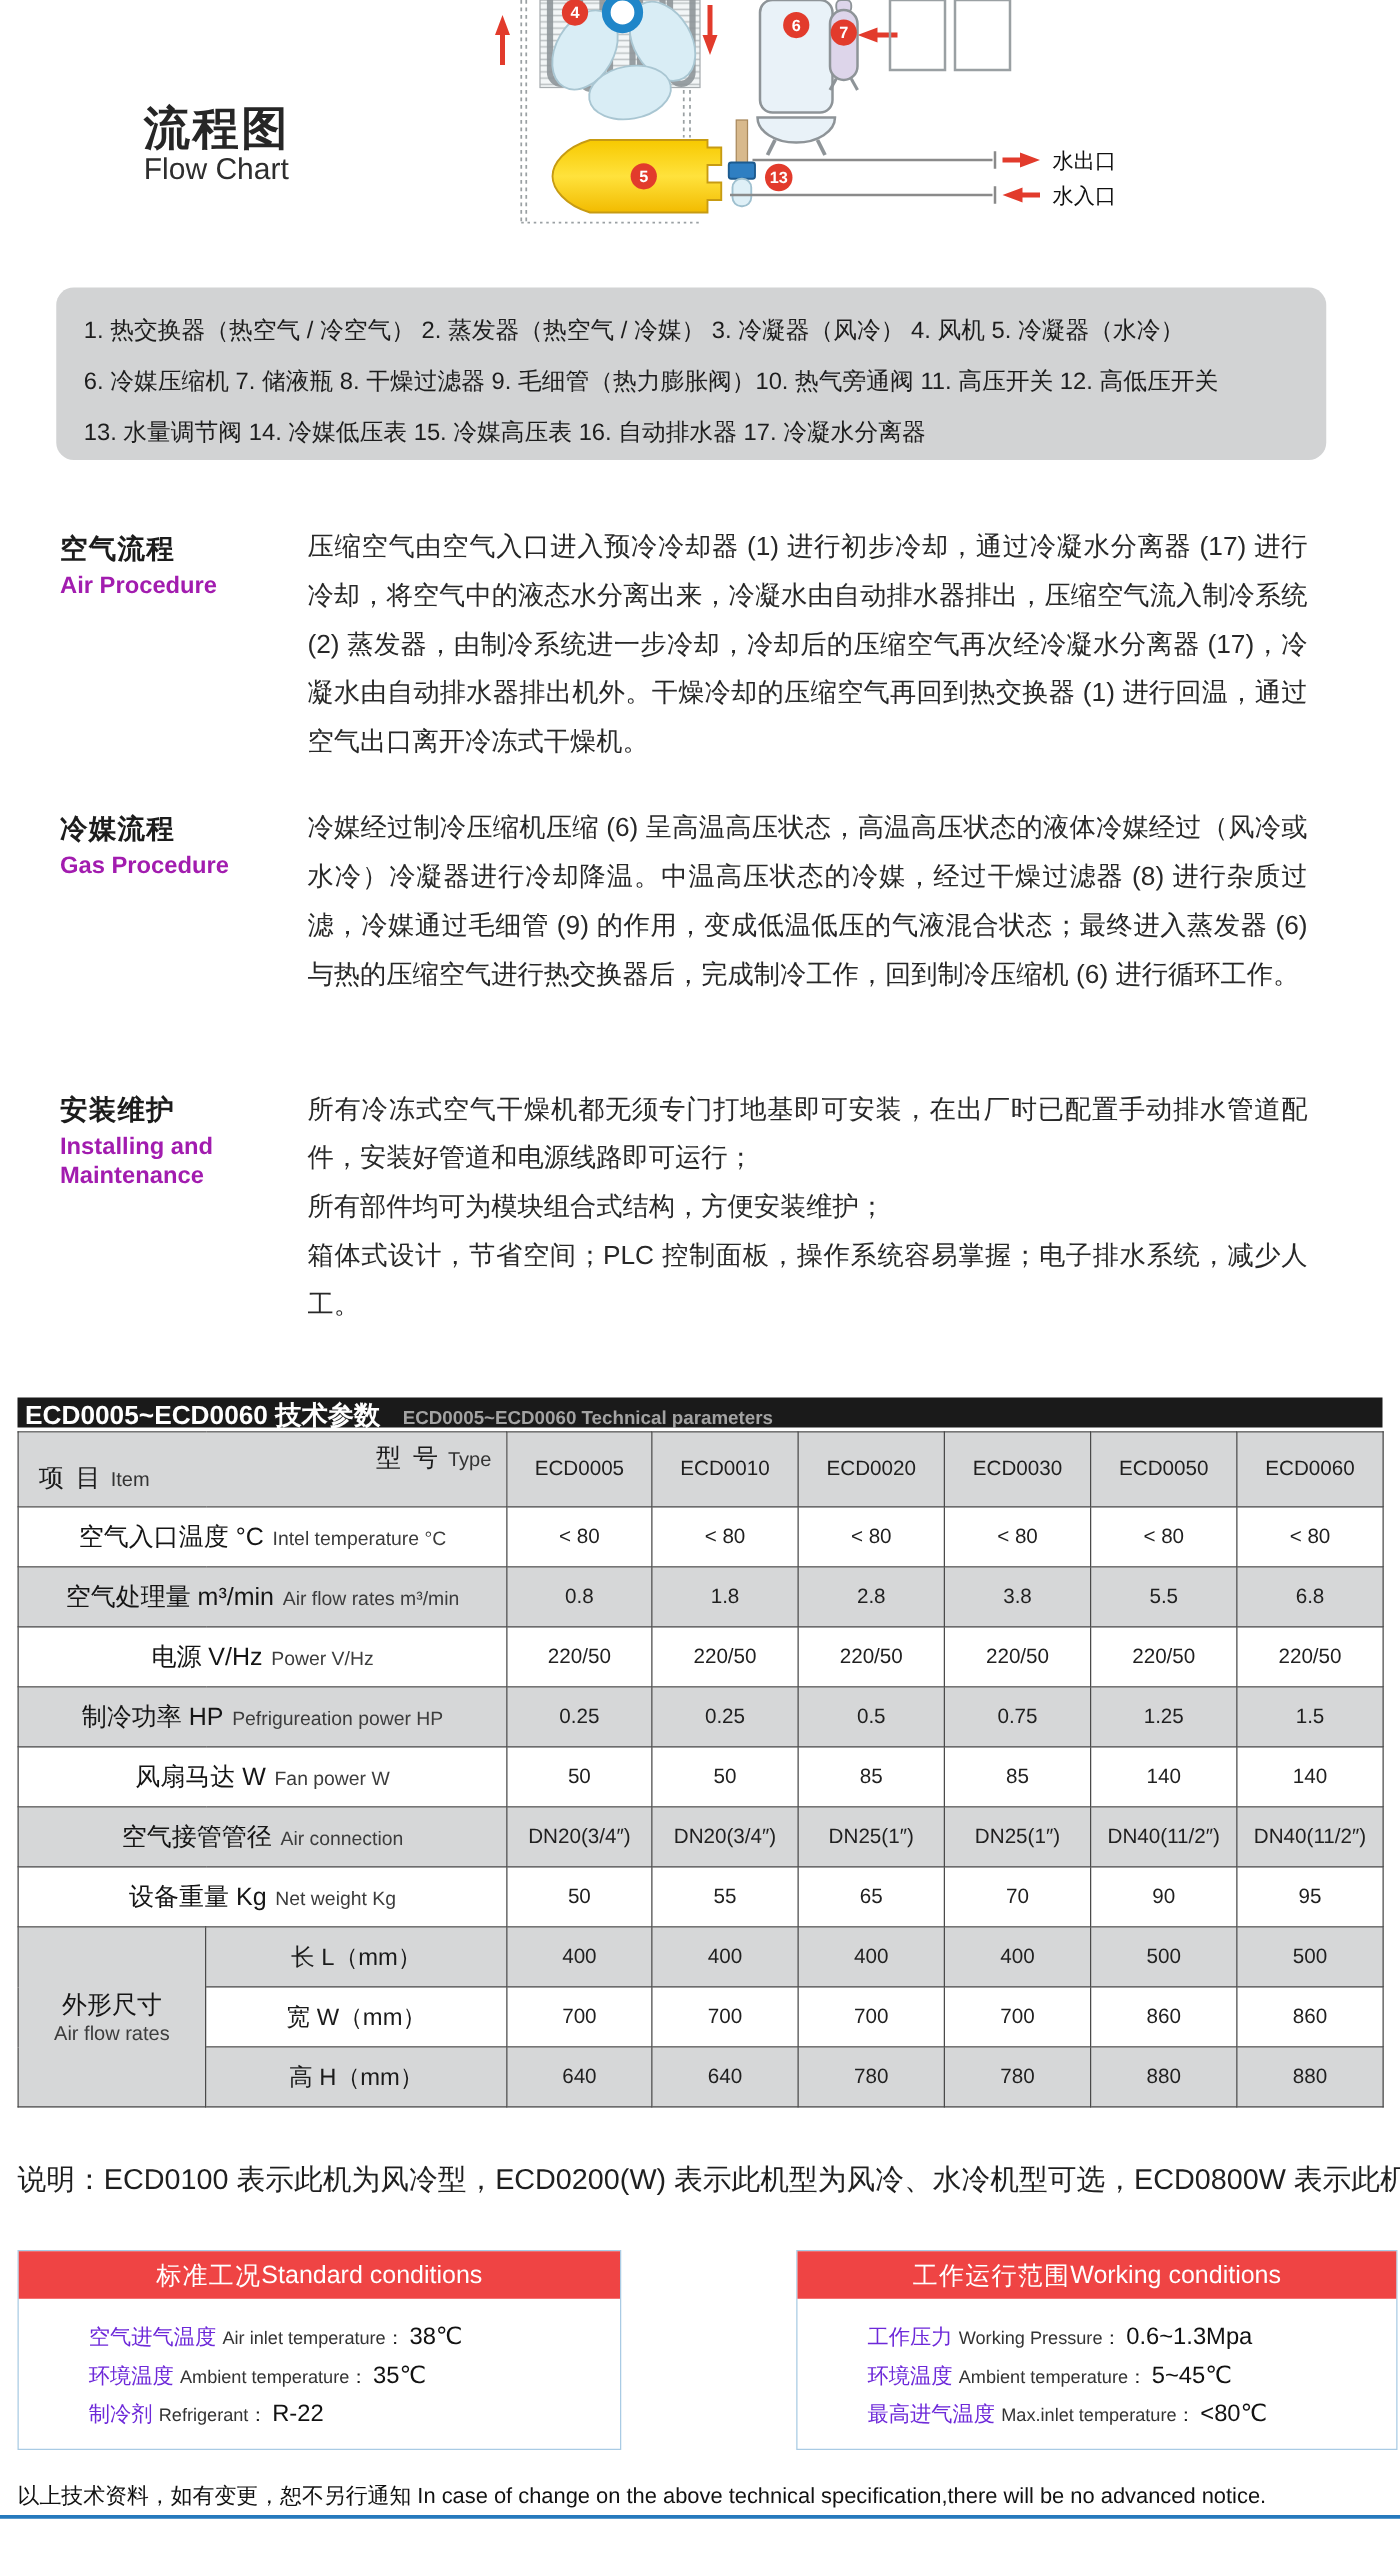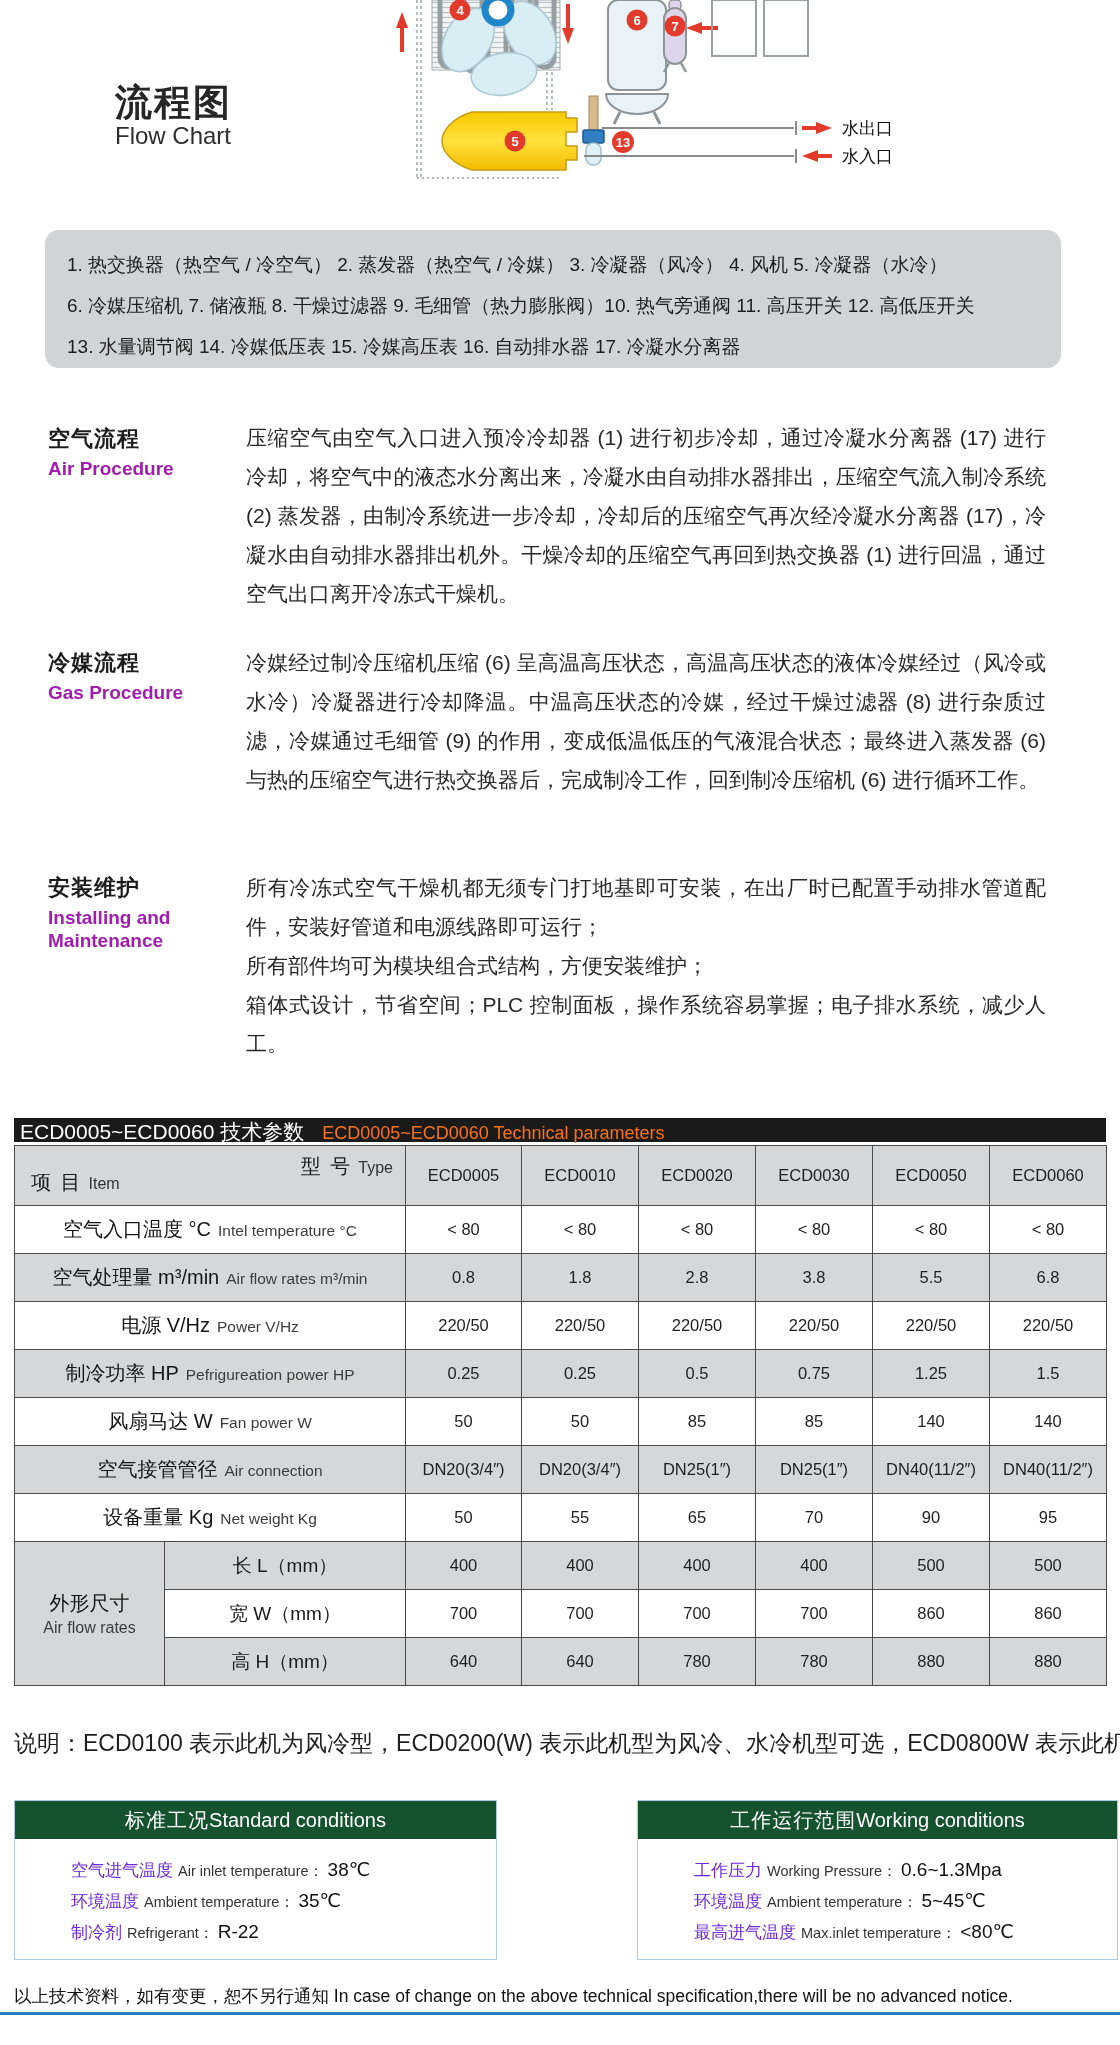--- a/index.html
+++ b/index.html
@@ -18,23 +18,23 @@
 
   
   .sec-head{position:absolute;left:48px;width:190px;}
   .sec-head .cn{font-size:22px;font-weight:bold;color:#1c1c1c;letter-spacing:1px;}
   .sec-head .en{font-size:19px;font-weight:bold;color:#a21caf;line-height:23px;margin-top:3px;}
   .sec-body{position:absolute;left:246px;width:800px;font-size:21px;line-height:39px;color:#282828;
             text-align:justify;white-space:pre-line;}
 
   
   .tbl-titlebar{position:absolute;left:14px;top:1118px;width:1092px;height:24px;background:#1a1a1a;color:#fff;
-                display:flex;align-items:baseline;gap:18px;padding-left:6px;box-sizing:border-box;}
+                display:flex;align-items:baseline;gap:18px;padding-left:6px;box-sizing:border-box;font-weight:bold;}
   .tbl-titlebar .big{font-size:21px;}
-  .tbl-titlebar .small{font-size:18px;color:#f97316;}
+  .tbl-titlebar .small{font-size:15px;color:#a3a3a3;}
   table.spec{position:absolute;left:14px;top:1145px;width:1092px;border-collapse:collapse;table-layout:fixed;}
   table.spec td{border:1.6px solid #4a4a4a;text-align:center;font-size:16.5px;color:#1f1f1f;padding:0;}
   table.spec tr{height:48px;}
   table.spec tr.hdr{height:60px;}
   tr.g td{background:#d6d7d8;}
   tr.w td{background:#ffffff;}
   td.corner{position:relative;background:#d6d7d8 linear-gradient(to bottom right,rgba(0,0,0,0) 49.55%,#4a4a4a 49.55%,#4a4a4a 50.45%,rgba(0,0,0,0) 50.45%);}
   td.corner .type{position:absolute;top:7px;right:12px;}
   td.corner .item{position:absolute;bottom:9px;left:16px;}
   td.corner .cn{font-size:20px;color:#1b1b1b;letter-spacing:2px;}
@@ -47,21 +47,21 @@
   td.dims-label .cn{font-size:20px;color:#151515;display:block;}
   td.dims-label .en{font-size:16px;color:#3c3c3c;display:block;margin-top:2px;}
   td.dim-sub .cn{font-size:19px;color:#1b1b1b;}
 
   .note{position:absolute;left:14px;top:1728px;font-size:23px;color:#1f1f1f;white-space:nowrap;}
 
   
   .cond-box{position:absolute;top:1800px;height:160px;background:#fff;border:1px solid #a9cbe4;box-sizing:border-box;}
   #box-standard{left:14px;width:483px;}
   #box-working{left:637px;width:481px;}
-  .cond-head{height:38px;background:#14532d;color:#fff;display:flex;align-items:center;justify-content:center;}
+  .cond-head{height:38px;background:#ef4444;color:#fff;display:flex;align-items:center;justify-content:center;}
   .cond-head .cn{font-size:20px;letter-spacing:1px;}
   .cond-head .en{font-size:20px;}
   .cond-body{padding:16px 0 0 56px;}
   .cond-line{line-height:29px;white-space:nowrap;}
   .cond-line .c-cn{font-size:17px;color:#6d28d9;}
   .cond-line .c-en{font-size:14.5px;color:#333;margin-left:5px;}
   .cond-line .c-sep{font-size:15px;color:#1d1d1d;}
   .cond-line .c-val{font-size:19px;color:#111;margin-left:4px;}
 
   .footer{position:absolute;left:14px;top:1984px;font-size:17.5px;color:#111;white-space:nowrap;}

